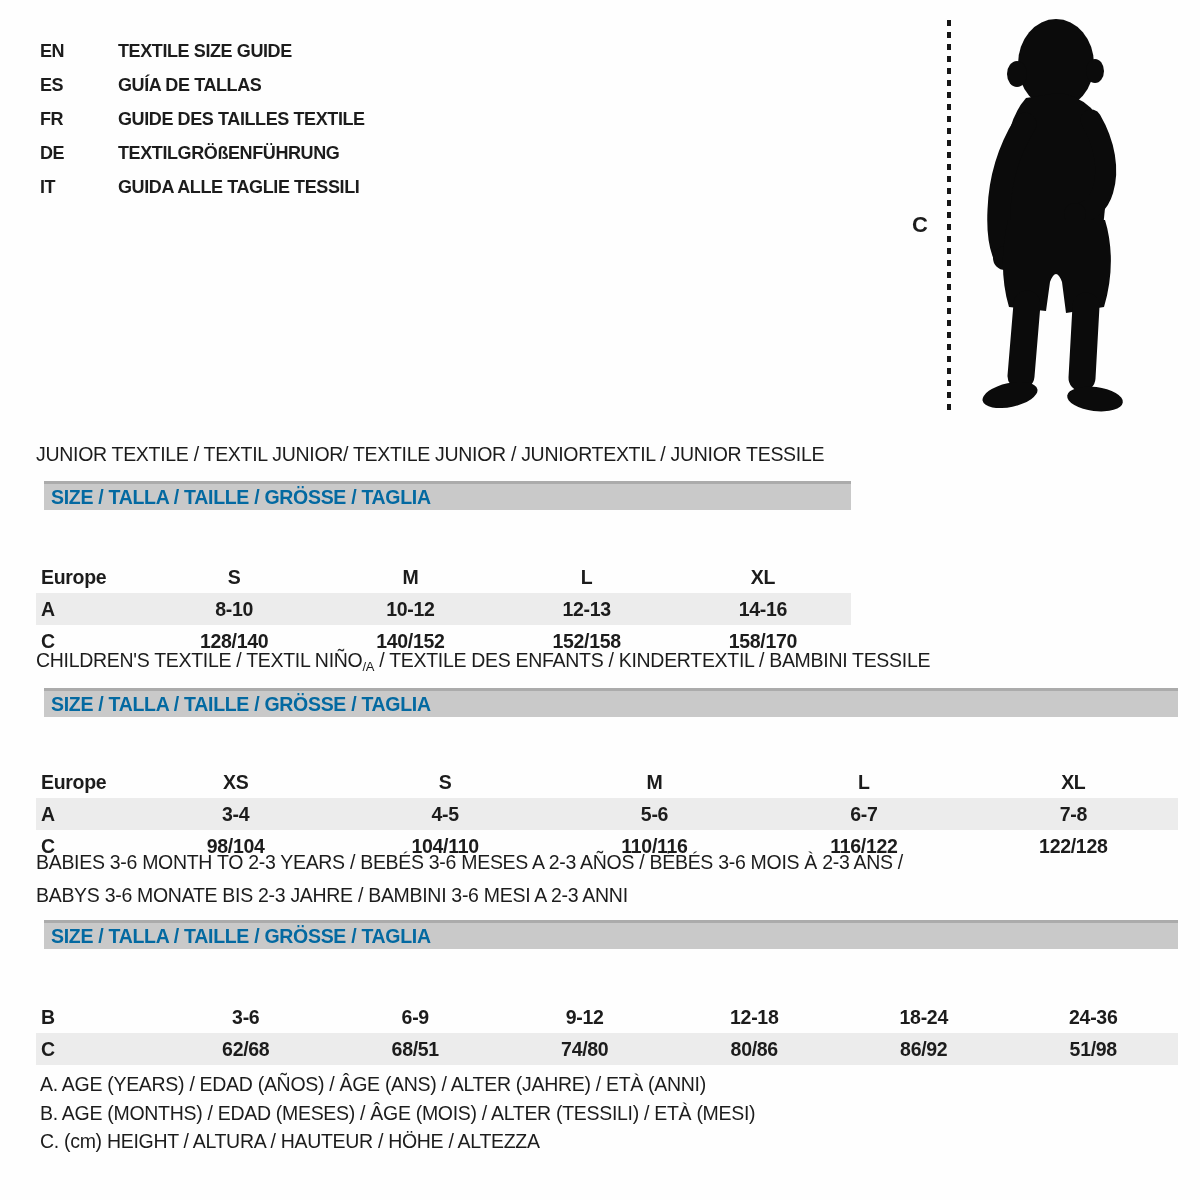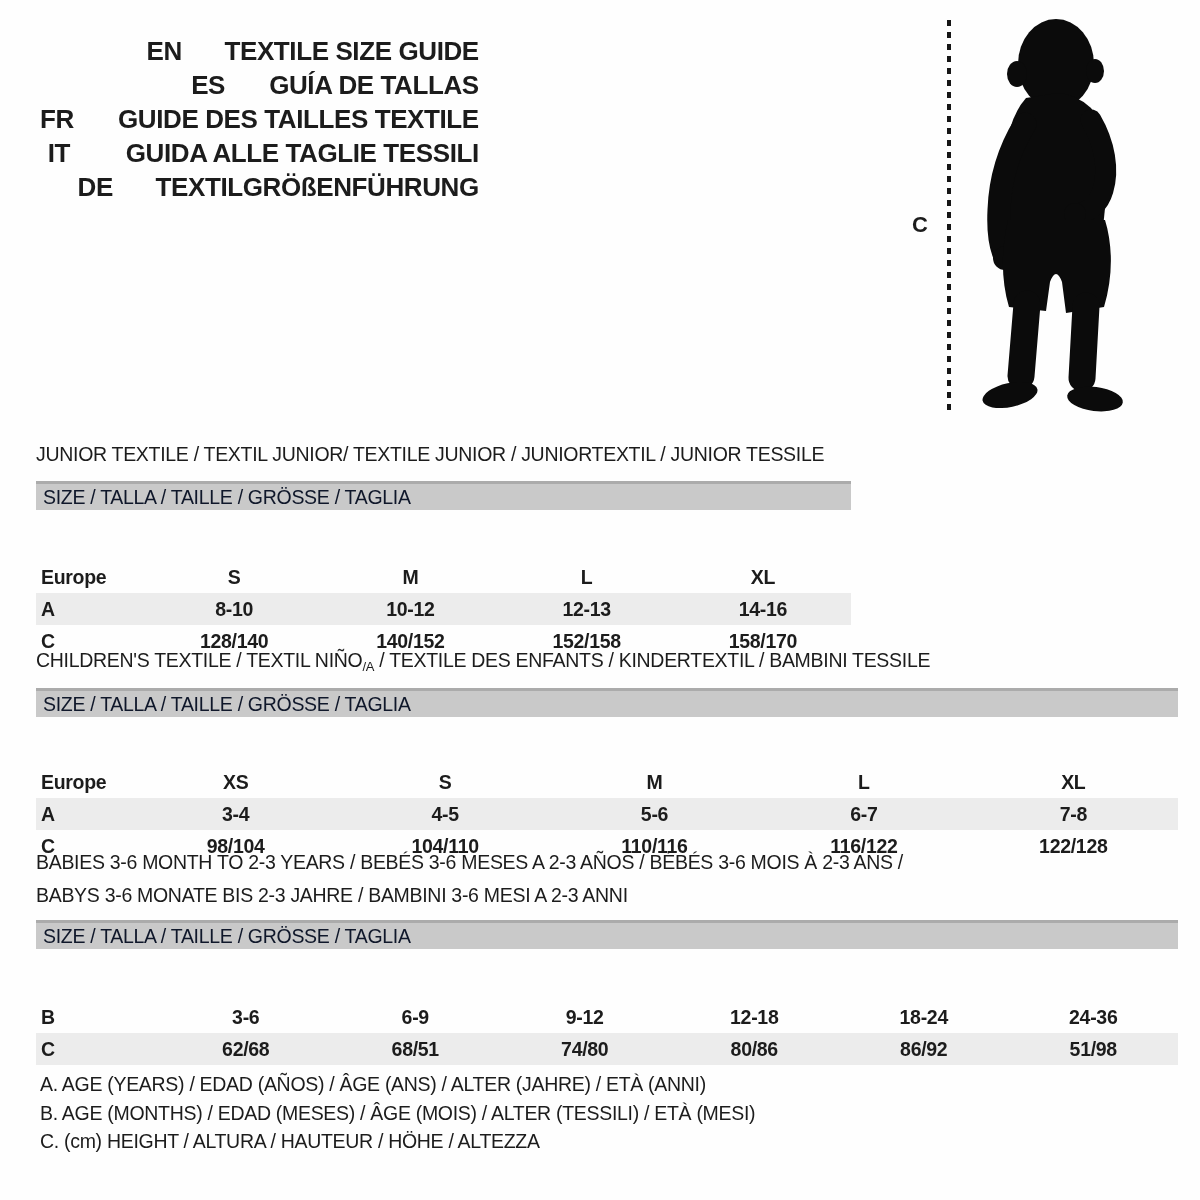--- a/index.html
+++ b/index.html
@@ -2,37 +2,37 @@
 <html style="--bar: #c9c9c9; --bar-edge: #ababab; --shade: #ececec;"><head>
 <meta charset="utf-8">
 <style>
   html,body{margin:0;padding:0;background:#fff;}
   .page{
     position:relative;width:1200px;height:1200px;background:#fefefe;
     font-family:"Liberation Sans",sans-serif;color:#1c1c1c;overflow:hidden;
   }
   
   .lang-list{position:absolute;left:40px;top:34px;}
-  .lang-row{display:flex;line-height:34px;font-weight:bold;font-size:26px;letter-spacing:-0.4px;justify-content:flex-end;}
+  .lang-row{display:flex;line-height:34px;font-weight:bold;font-size:18px;letter-spacing:-0.4px;}
   .lang-code{width:78px;}
   
   .measure-line{position:absolute;left:947px;top:20px;width:4px;height:396px;
     background:repeating-linear-gradient(to bottom,#161616 0 6px,transparent 6px 12px);}
   .height-label{position:absolute;left:912px;top:212px;font-size:22px;font-weight:bold;}
   .baby-svg{position:absolute;left:960px;top:14px;width:186px;height:408px;}
   
   .tblock{position:absolute;left:36px;}
   #sec-0{top:438px;width:815px;}
   #sec-1{top:644px;width:1142px;}
   #sec-2{top:846px;width:1142px;}
   .sec-title{font-weight:normal;font-size:19.5px;letter-spacing:-0.3px;line-height:33px;white-space:nowrap;}
   .sec-title .sub{font-size:13px;vertical-align:-4px;}
-  .size-bar{position:absolute;left:0;right:0;height:26px;line-height:26px;
+  .size-bar{position:absolute;left:8px;right:0;height:26px;line-height:26px;
     background:var(--bar,#c9c9c9);border-top:3px solid var(--bar-edge,#ababab);
-    font-weight:normal;font-size:19.5px;letter-spacing:-0.3px;color:#0f172a;padding-left:7px;box-sizing:content-box;}
+    font-weight:bold;font-size:19.5px;letter-spacing:-0.3px;color:#0369a1;padding-left:7px;box-sizing:content-box;}
   #sec-0 .size-bar{top:43px;}
   #sec-1 .size-bar{top:44px;}
   #sec-2 .size-bar{top:74px;}
   .rows{position:absolute;left:0;right:0;margin-top:47px;}
   #sec-0 .rows{top:76px;}
   #sec-1 .rows{top:75px;}
   #sec-2 .rows{top:108px;}
   .trow{display:grid;height:32px;align-items:center;font-size:19.5px;font-weight:bold;letter-spacing:-0.3px;}
   #sec-0 .trow{grid-template-columns:110px repeat(4,1fr);}
   #sec-1 .trow{grid-template-columns:95px repeat(5,1fr);}
@@ -56,26 +56,26 @@
     </div>
     <div class="lang-row">
       <span class="lang-code">ES</span>
       <span class="lang-label">GUÍA DE TALLAS</span>
     </div>
     <div class="lang-row">
       <span class="lang-code">FR</span>
       <span class="lang-label">GUIDE DES TAILLES TEXTILE</span>
     </div>
     <div class="lang-row">
+      <span class="lang-code">DE</span>
+      <span class="lang-label">TEXTILGRÖßENFÜHRUNG</span>
+    </div>
+    <div class="lang-row">
       <span class="lang-code">IT</span>
       <span class="lang-label">GUIDA ALLE TAGLIE TESSILI</span>
-    </div>
-    <div class="lang-row">
-      <span class="lang-code">DE</span>
-      <span class="lang-label">TEXTILGRÖßENFÜHRUNG</span>
     </div>
   </div>
 
   <div class="measure-line"></div>
   <div class="height-label">C</div>
   <svg class="baby-svg" viewBox="0 0 180 408" xmlns="http://www.w3.org/2000/svg">
     <g fill="#0b0b0b" stroke="none">
       <ellipse cx="93" cy="50" rx="38" ry="45"></ellipse>
       <ellipse cx="54" cy="60" rx="10" ry="13"></ellipse>
       <ellipse cx="132" cy="57" rx="9" ry="12"></ellipse>

